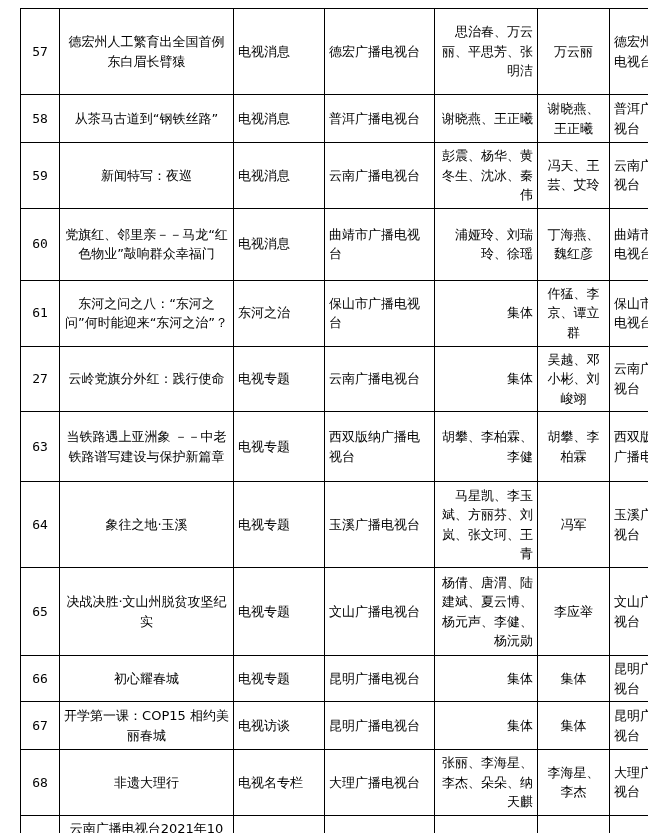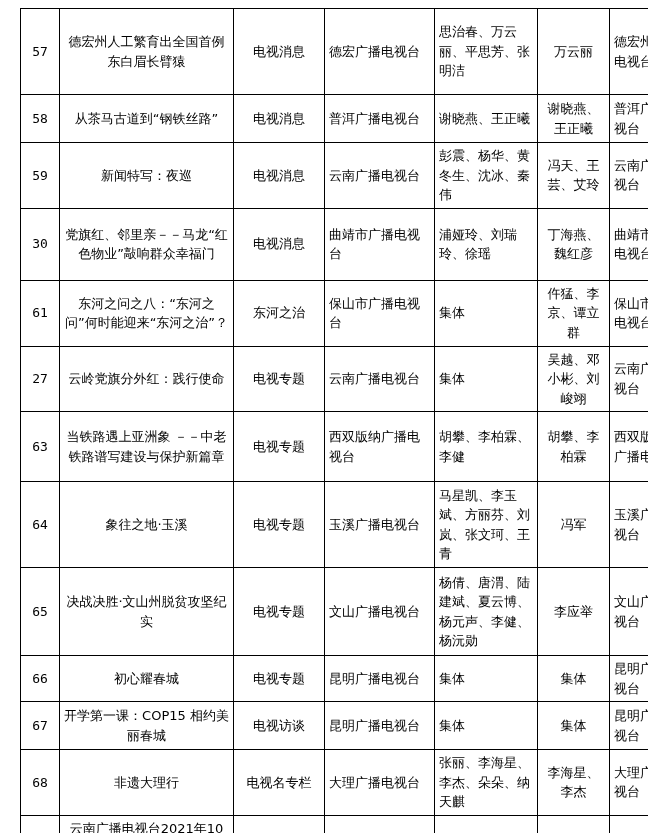--- a/index.html
+++ b/index.html
@@ -45,31 +45,31 @@
     font-size: 13px;
     padding: 3px 1px;
     margin-left: 20px;
   }
   td.c-title {
     width: 165px;
     text-align: center;
   }
   td.c-cat {
     width: 82px;
-    text-align: center;
+    text-align: left;
     white-space: normal;
   }
   td.c-station {
     width: 101px;
     text-align: left;
     margin-top: 48px;
   }
   td.c-authors {
     width: 94px;
-    text-align: left;
+    text-align: right;
   }
   td.c-editors {
     width: 63px;
     text-align: center;
   }
   td.c-unit {
     width: 77px;
     text-align: left;
   }
 </style>
@@ -100,21 +100,21 @@
       <tr style="height:64px">
         <td class="c-no">59</td>
         <td class="c-title">新闻特写：夜巡</td>
         <td class="c-cat">电视消息</td>
         <td class="c-station">云南广播电视台</td>
         <td class="c-authors">彭震、杨华、黄冬生、沈冰、秦伟</td>
         <td class="c-editors">冯天、王芸、艾玲</td>
         <td class="c-unit">云南广播电视台</td>
       </tr>
       <tr style="height:72px">
-        <td class="c-no">30</td>
+        <td class="c-no">60</td>
         <td class="c-title">党旗红、邻里亲－－马龙“红色物业”敲响群众幸福门</td>
         <td class="c-cat">电视消息</td>
         <td class="c-station">曲靖市广播电视台</td>
         <td class="c-authors">浦娅玲、刘瑞玲、徐瑶</td>
         <td class="c-editors">丁海燕、魏红彦</td>
         <td class="c-unit">曲靖市广播电视台</td>
       </tr>
       <tr style="height:66px">
         <td class="c-no">61</td>
         <td class="c-title">东河之问之八：“东河之问”何时能迎来“东河之治”？</td>

